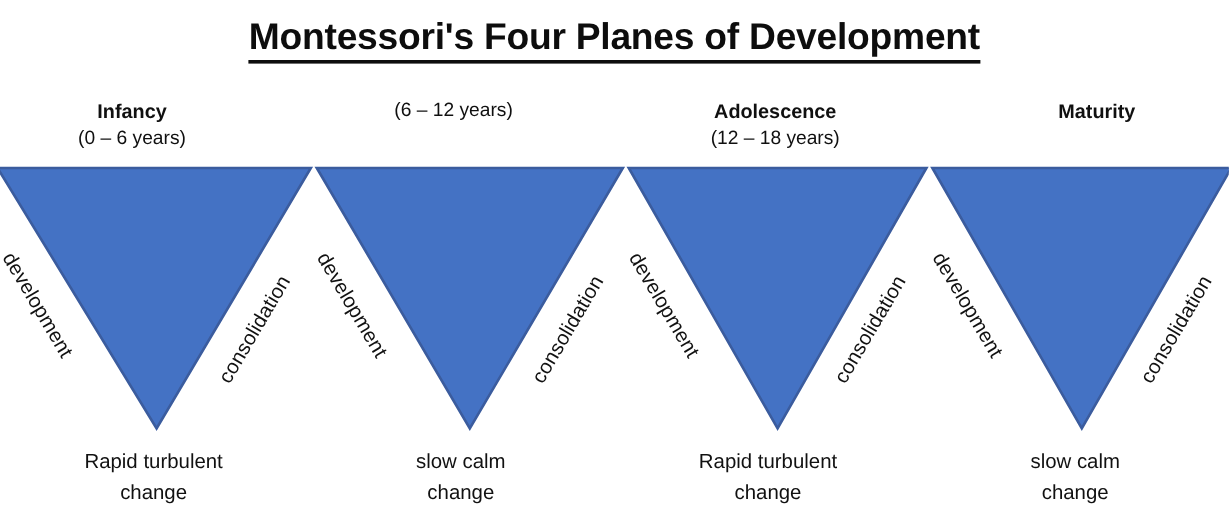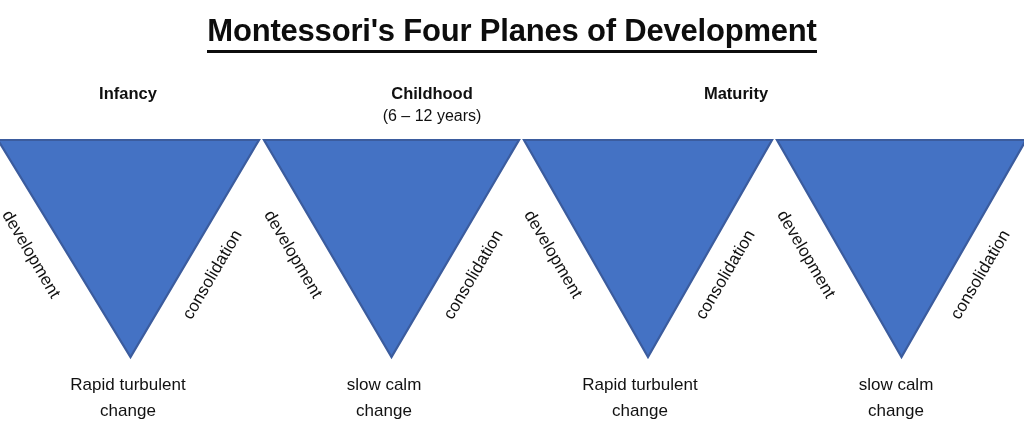--- a/index.html
+++ b/index.html
@@ -123,24 +123,28 @@
 
 <div id="page" style="background: rgb(255, 255, 255);">
 
   <div id="title-wrap">
     <span id="title">Montessori's Four Planes of Development</span>
   </div>
 
   <div id="headers">
     <div class="col-head">
       <span class="name">Infancy</span>
+      <span class="range">(0 – 6 years)</span>
     </div>
     <div class="col-head">
-      <span class="name">Childhood</span>
       <span class="range">(6 – 12 years)</span>
+    </div>
+    <div class="col-head">
+      <span class="name">Adolescence</span>
+      <span class="range">(12 – 18 years)</span>
     </div>
     <div class="col-head">
       <span class="name">Maturity</span>
     </div>
   </div>
 
   <div id="band">
     <svg viewBox="0 0 1024 225" preserveAspectRatio="none">
       <polygon points="-2,2 259,2 130.5,219" fill="#4472C4" stroke="#3B5C9E" stroke-width="2.2"></polygon>
       <polygon points="264,2 519,2 391.5,219" fill="#4472C4" stroke="#3B5C9E" stroke-width="2.2"></polygon>

